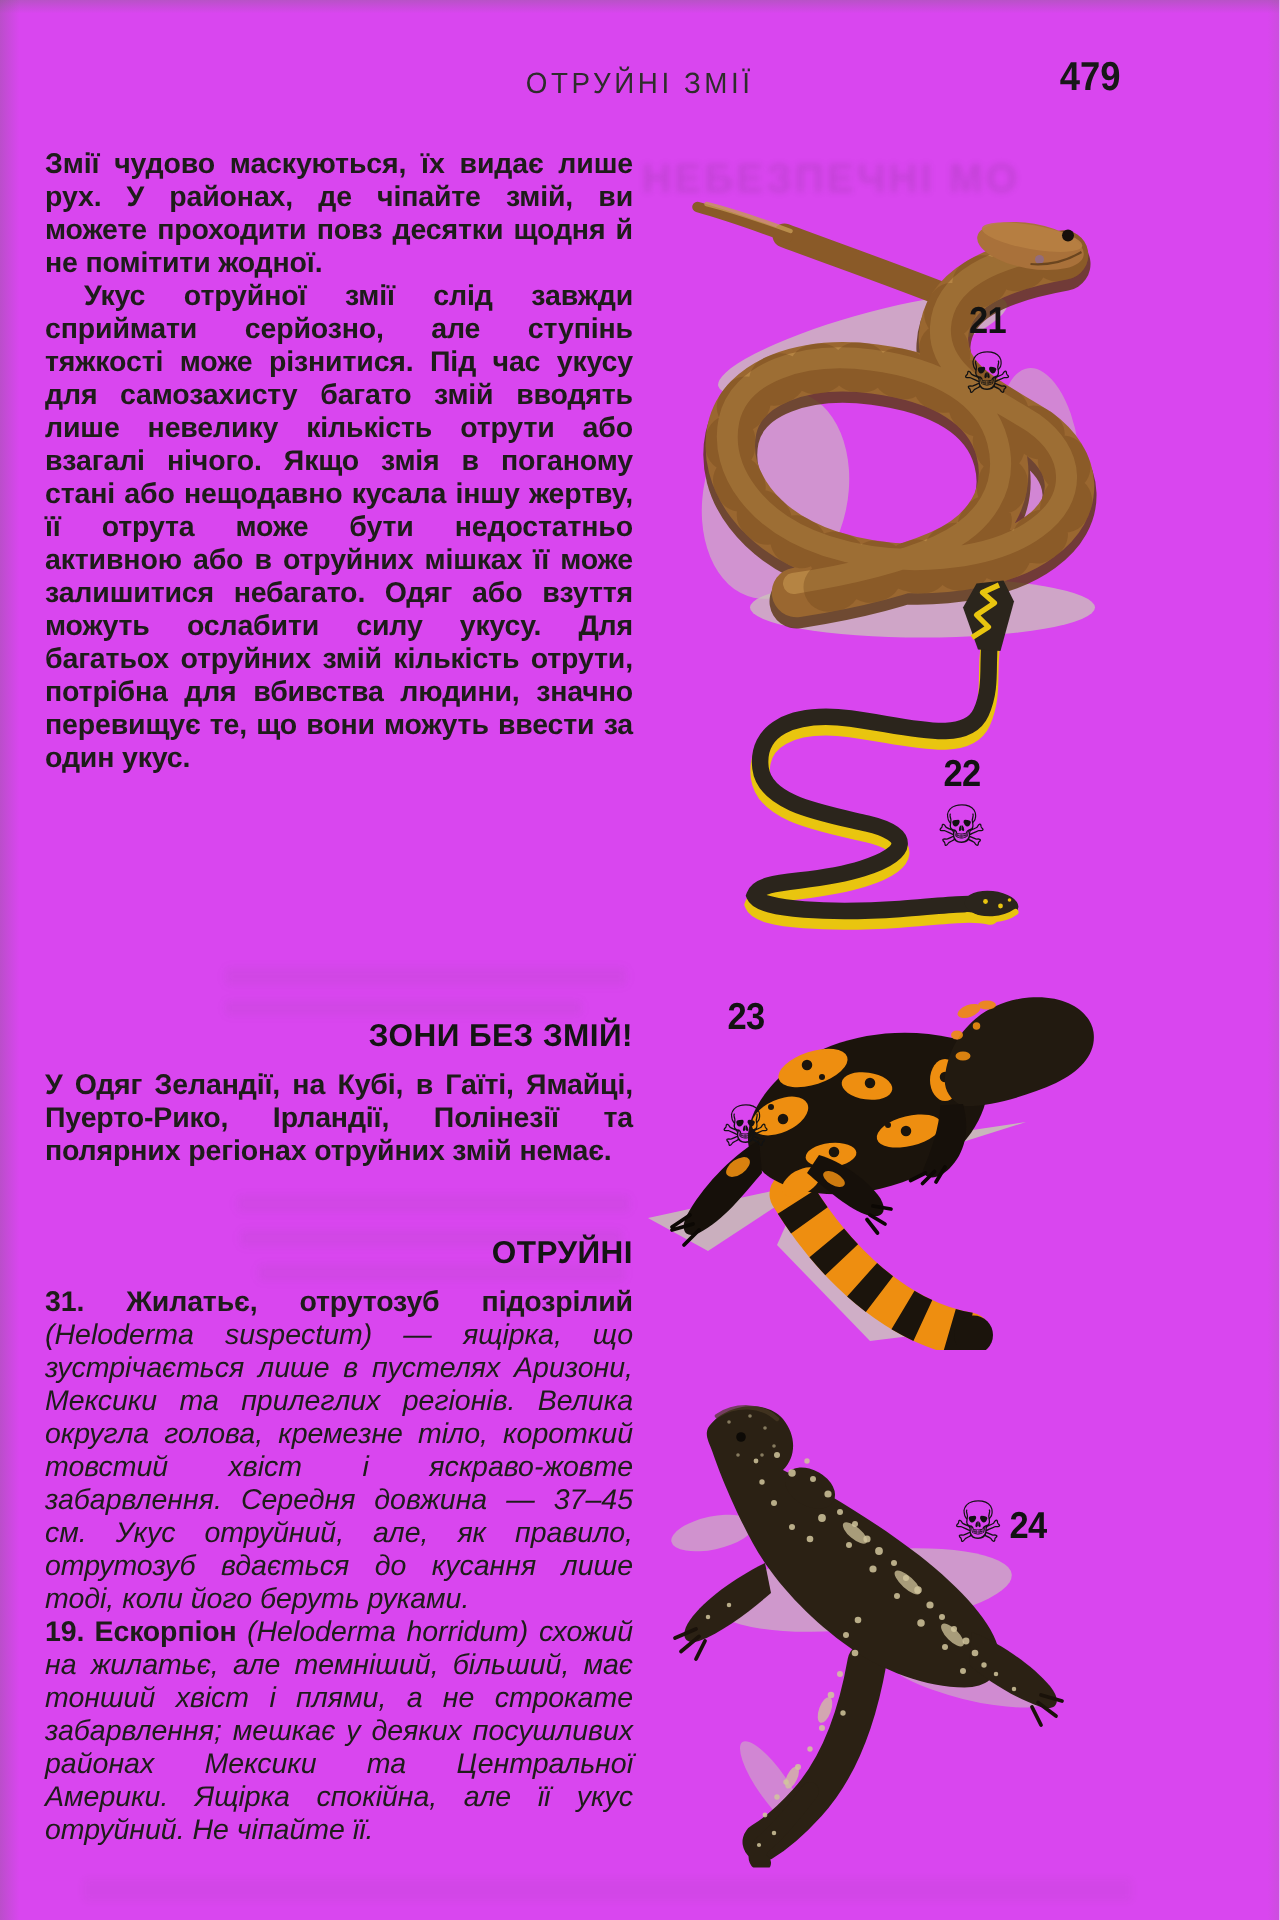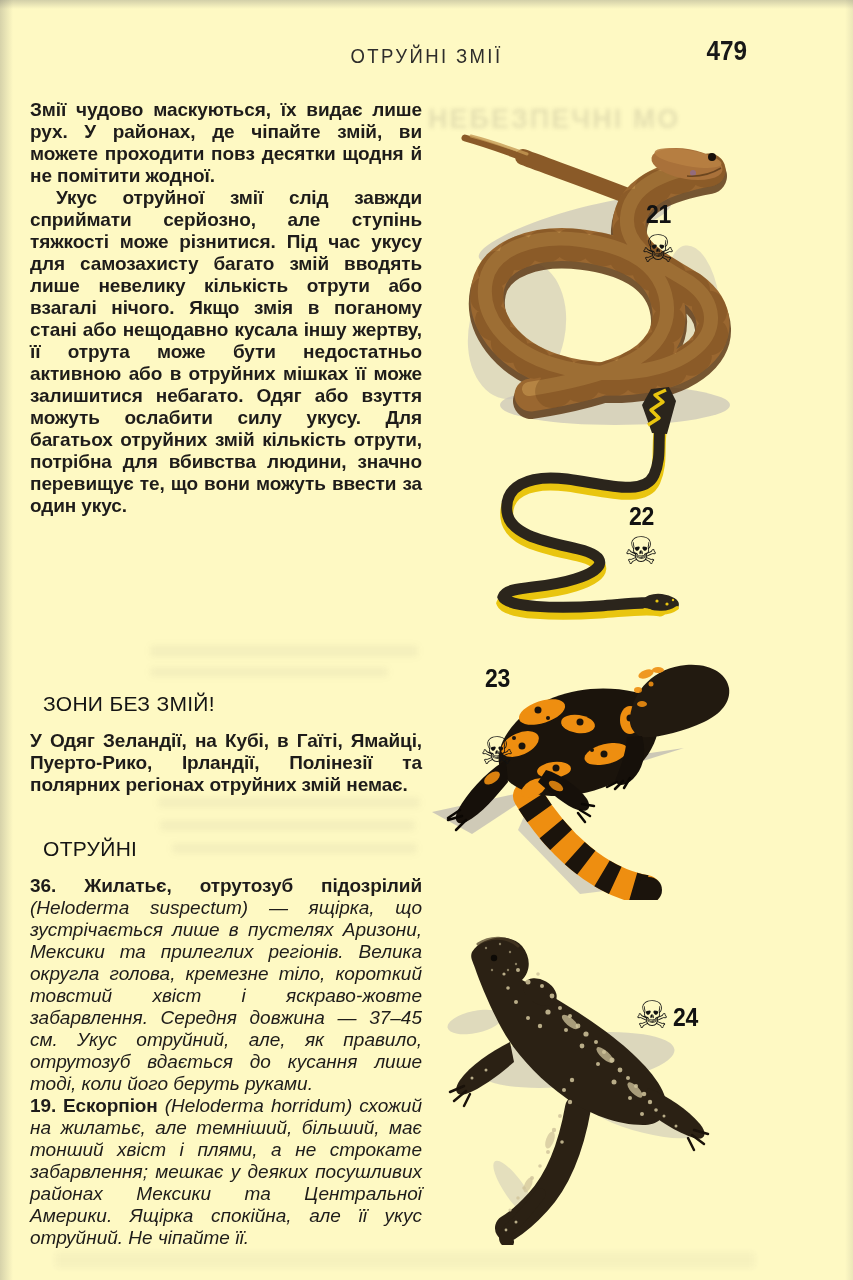--- a/index.html
+++ b/index.html
@@ -1,18 +1,18 @@
 <!DOCTYPE html>
 <html lang="uk"><head>
 <meta charset="utf-8">
 <style>
   html,body{margin:0;padding:0;background:#ffffff;}
   .page{
     position:relative;width:853px;height:1280px;overflow:hidden;
-    background:#fef9c3;color:#1e1c1a;
+    background:#d946ef;color:#1e1c1a;
     font-family:"Liberation Sans",sans-serif;
   }
   
   .edge{position:absolute;pointer-events:none;}
   .edge-top{top:0;left:0;right:0;height:9px;background:linear-gradient(180deg,rgba(110,110,108,.30),rgba(110,110,108,0));}
   .edge-left{top:0;left:0;bottom:0;width:13px;background:linear-gradient(90deg,rgba(100,100,98,.26),rgba(100,100,98,0));}
   .edge-right{top:0;right:0;bottom:0;width:8px;background:linear-gradient(270deg,rgba(120,120,118,.14),rgba(120,120,118,0));}
 
   
   .ghost-title{
@@ -36,22 +36,22 @@
 
   
   .col{
     position:absolute;left:30px;width:392px;
     font-size:19px;line-height:22px;font-weight:700;
     text-align:justify;letter-spacing:-0.1px;color:#1e1c1a;z-index:2;
   }
   .col p{margin:0;}
   .col p.ind{text-indent:26px;}
   .col h3{
-    margin:13px;font-size:21px;line-height:26px;font-weight:400;
-    letter-spacing:.3px;color:#141414;text-align:left;
+    margin:0;font-size:21px;line-height:26px;font-weight:700;
+    letter-spacing:.3px;color:#141414;text-align:right;
   }
   .intro{top:99px;}
   .zones{top:678px;}
   .zones p{margin-top:9px;}
   .lizards{top:823px;}
   .lizards .entry{margin:0;}
   .lizards .entry:first-of-type{margin-top:9px;}
   .entry b{font-weight:700;font-style:normal;}
   .entry i{font-weight:400;letter-spacing:0;}
 
@@ -95,21 +95,21 @@
     <p class="ind">Укус отруйної змії слід завжди сприймати серйозно, але ступінь тяжкості може різнитися. Під час укусу для самозахисту багато змій вводять лише невелику кількість отрути або взагалі нічого. Якщо змія в поганому стані або нещодавно кусала іншу жертву, її отрута може бути недостатньо активною або в отруйних мішках її може залишитися небагато. Одяг або взуття можуть ослабити силу укусу. Для багатьох отруйних змій кількість отрути, потрібна для вбивства людини, значно перевищує те, що вони можуть ввести за один укус.</p>
   </div>
 
   <div class="col zones">
     <h3>ЗОНИ БЕЗ ЗМІЙ!</h3>
     <p>У Одяг Зеландії, на Кубі, в Гаїті, Ямайці, Пуерто-Рико, Ірландії, Полінезії та полярних регіонах отруйних змій немає.</p>
   </div>
 
   <div class="col lizards">
     <h3>ОТРУЙНІ</h3>
-    <p class="entry"><b>36. Жилатьє, отрутозуб підозрілий</b> <i>(Heloderma suspectum) — ящірка, що зустрічається лише в пустелях Аризони, Мексики та прилеглих регіонів. Велика округла голова, кремезне тіло, короткий товстий хвіст і яскраво-жовте забарвлення. Середня довжина — 37–45 см. Укус отруйний, але, як правило, отрутозуб вдається до кусання лише тоді, коли його беруть руками.</i></p>
+    <p class="entry"><b>31. Жилатьє, отрутозуб підозрілий</b> <i>(Heloderma suspectum) — ящірка, що зустрічається лише в пустелях Аризони, Мексики та прилеглих регіонів. Велика округла голова, кремезне тіло, короткий товстий хвіст і яскраво-жовте забарвлення. Середня довжина — 37–45 см. Укус отруйний, але, як правило, отрутозуб вдається до кусання лише тоді, коли його беруть руками.</i></p>
     <p class="entry"><b>19. Ескорпіон</b> <i>(Heloderma horridum) схожий на жилатьє, але темніший, більший, має тонший хвіст і плями, а не строкате забарвлення; мешкає у деяких посушливих районах Мексики та Центральної Америки. Ящірка спокійна, але її укус отруйний. Не чіпайте її.</i></p>
   </div>
 
   <div class="fig-label" style="left:641px;top:200px;">
     <span class="fig-num">21</span>
     <span class="skull">☠</span>
   </div>
   <div class="fig-label" style="left:624px;top:502px;">
     <span class="fig-num">22</span>
     <span class="skull">☠</span>

